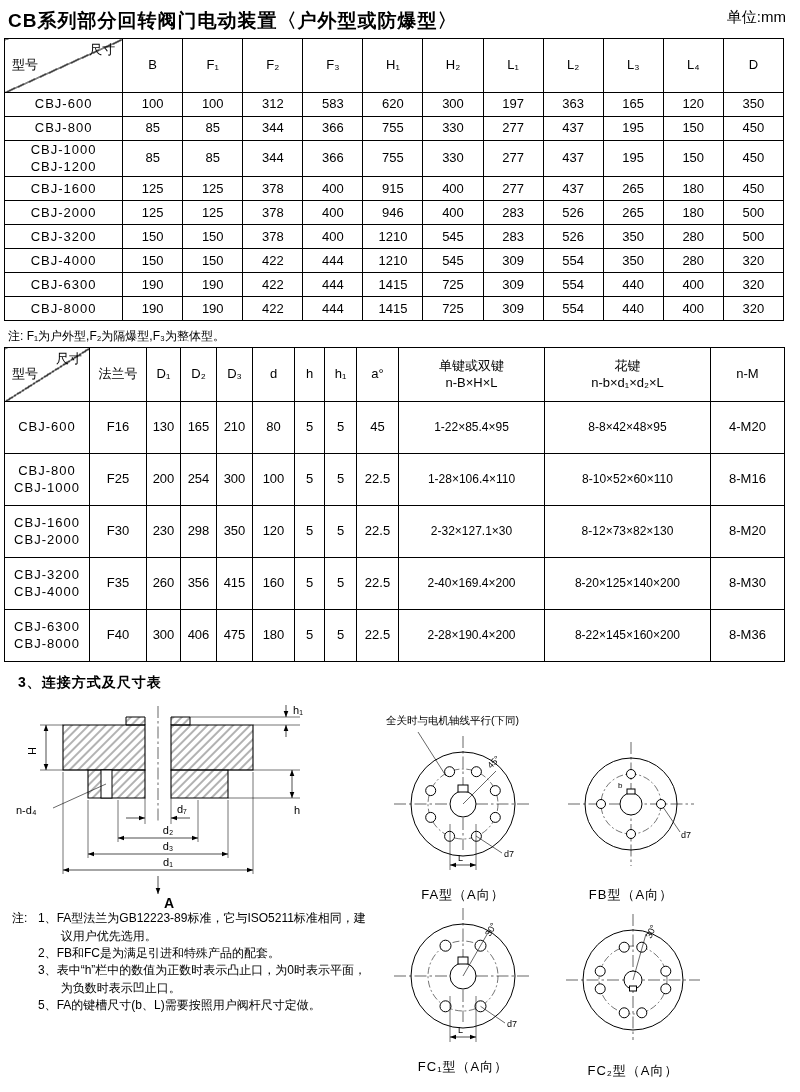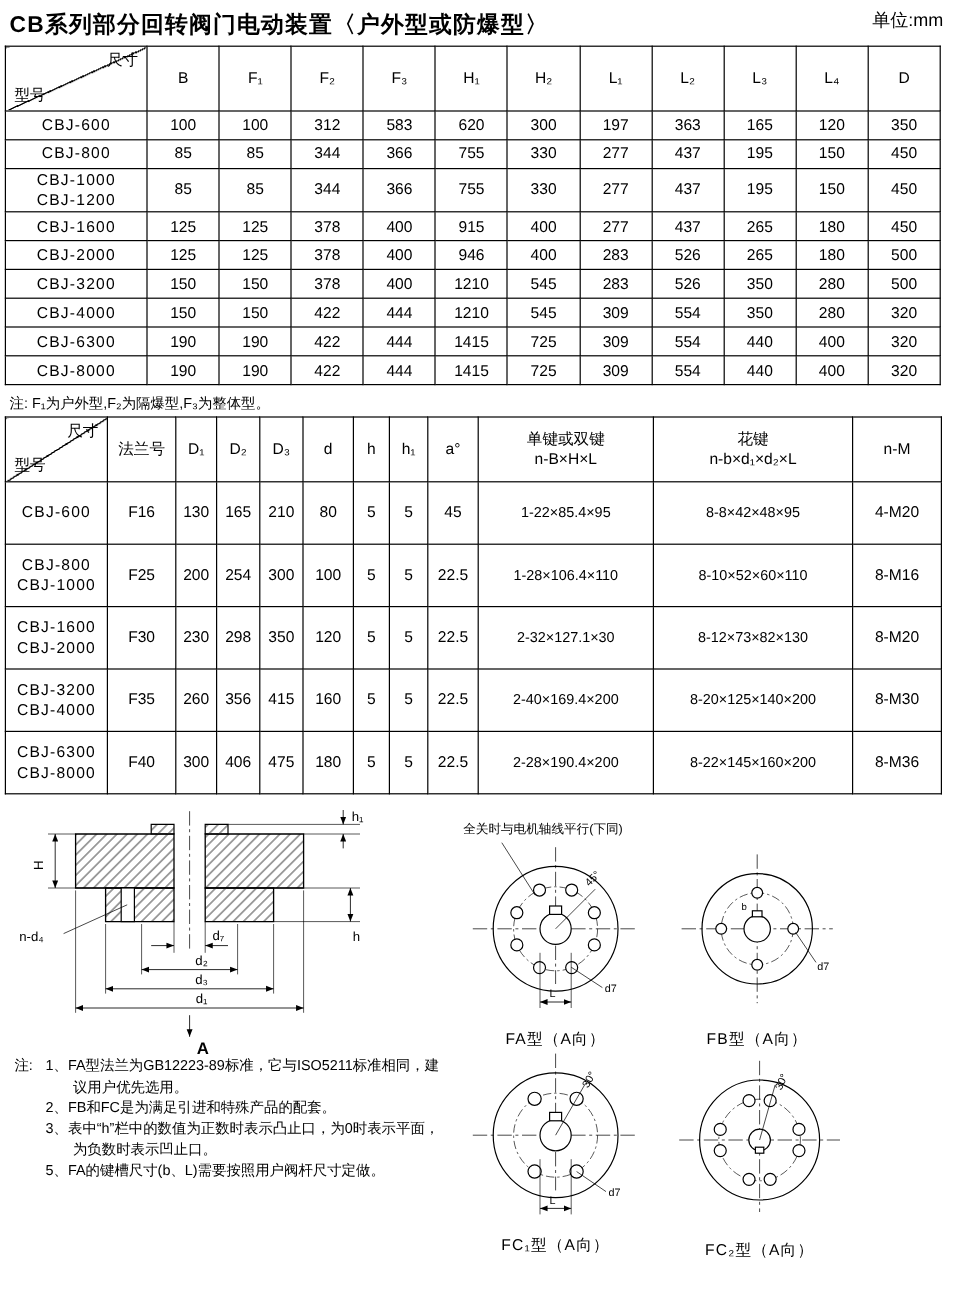--- a/index.html
+++ b/index.html
@@ -16,21 +16,21 @@
   .t1 tbody td{height:24px}
   .t2{margin-top:12px}
   .t2 thead th{height:50px}
   .t2 tbody td{height:52px}
   .t2 td:nth-child(10),.t2 td:nth-child(11){font-size:12px}
   .dims td.model{letter-spacing:1px}
   th.diag{position:relative;background:
       linear-gradient(to bottom right, transparent calc(50% - 0.6px), #000 calc(50% - 0.6px),
       #000 calc(50% + 0.6px), transparent calc(50% + 0.6px))}
   .diag .ct{position:absolute;top:3px;right:7px;font-size:13px}
-  .diag .cb{position:absolute;bottom:4px;left:7px;font-size:13px}
+  .diag .cb{position:absolute;bottom:18px;left:7px;font-size:13px}
   .t-note{font-size:12px;margin:7px 0 0 8px}
   .sec{font-size:14px;font-weight:bold;margin:12px 0 0 18px;letter-spacing:1px}
   .drawings{position:relative;height:396px;margin-top:4px}
   #xsec{position:absolute;left:8px;top:4px}
   .annot{position:absolute;left:386px;top:18px;font-size:10.5px}
   .flange{position:absolute;width:150px;text-align:center}
   #fa{left:388px;top:36px}
   #fb{left:556px;top:36px}
   #fc1{left:388px;top:208px}
   #fc2{left:558px;top:212px}
@@ -322,20 +322,21 @@
           <td>5</td>
           <td>5</td>
           <td>22.5</td>
           <td>2-28×190.4×200</td>
           <td>8-22×145×160×200</td>
           <td>8-M36</td>
         </tr>
       </tbody>
   </table>
 
+  <div class="sec">3、连接方式及尺寸表</div>
 
   <div class="drawings">
 
     <svg id="xsec" width="300" height="212" viewBox="0 0 300 212">
       <defs>
         <pattern id="hatch" width="6" height="6" patternUnits="userSpaceOnUse" patternTransform="rotate(45)">
           <line x1="3" y1="0" x2="3" y2="6" stroke="#555" stroke-width="0.9"></line>
         </pattern>
         <marker id="arr" markerWidth="10" markerHeight="8" refX="9" refY="4" orient="auto-start-reverse">
           <path d="M0,0.5 L9,4 L0,7.5 Z" fill="#000"></path>

